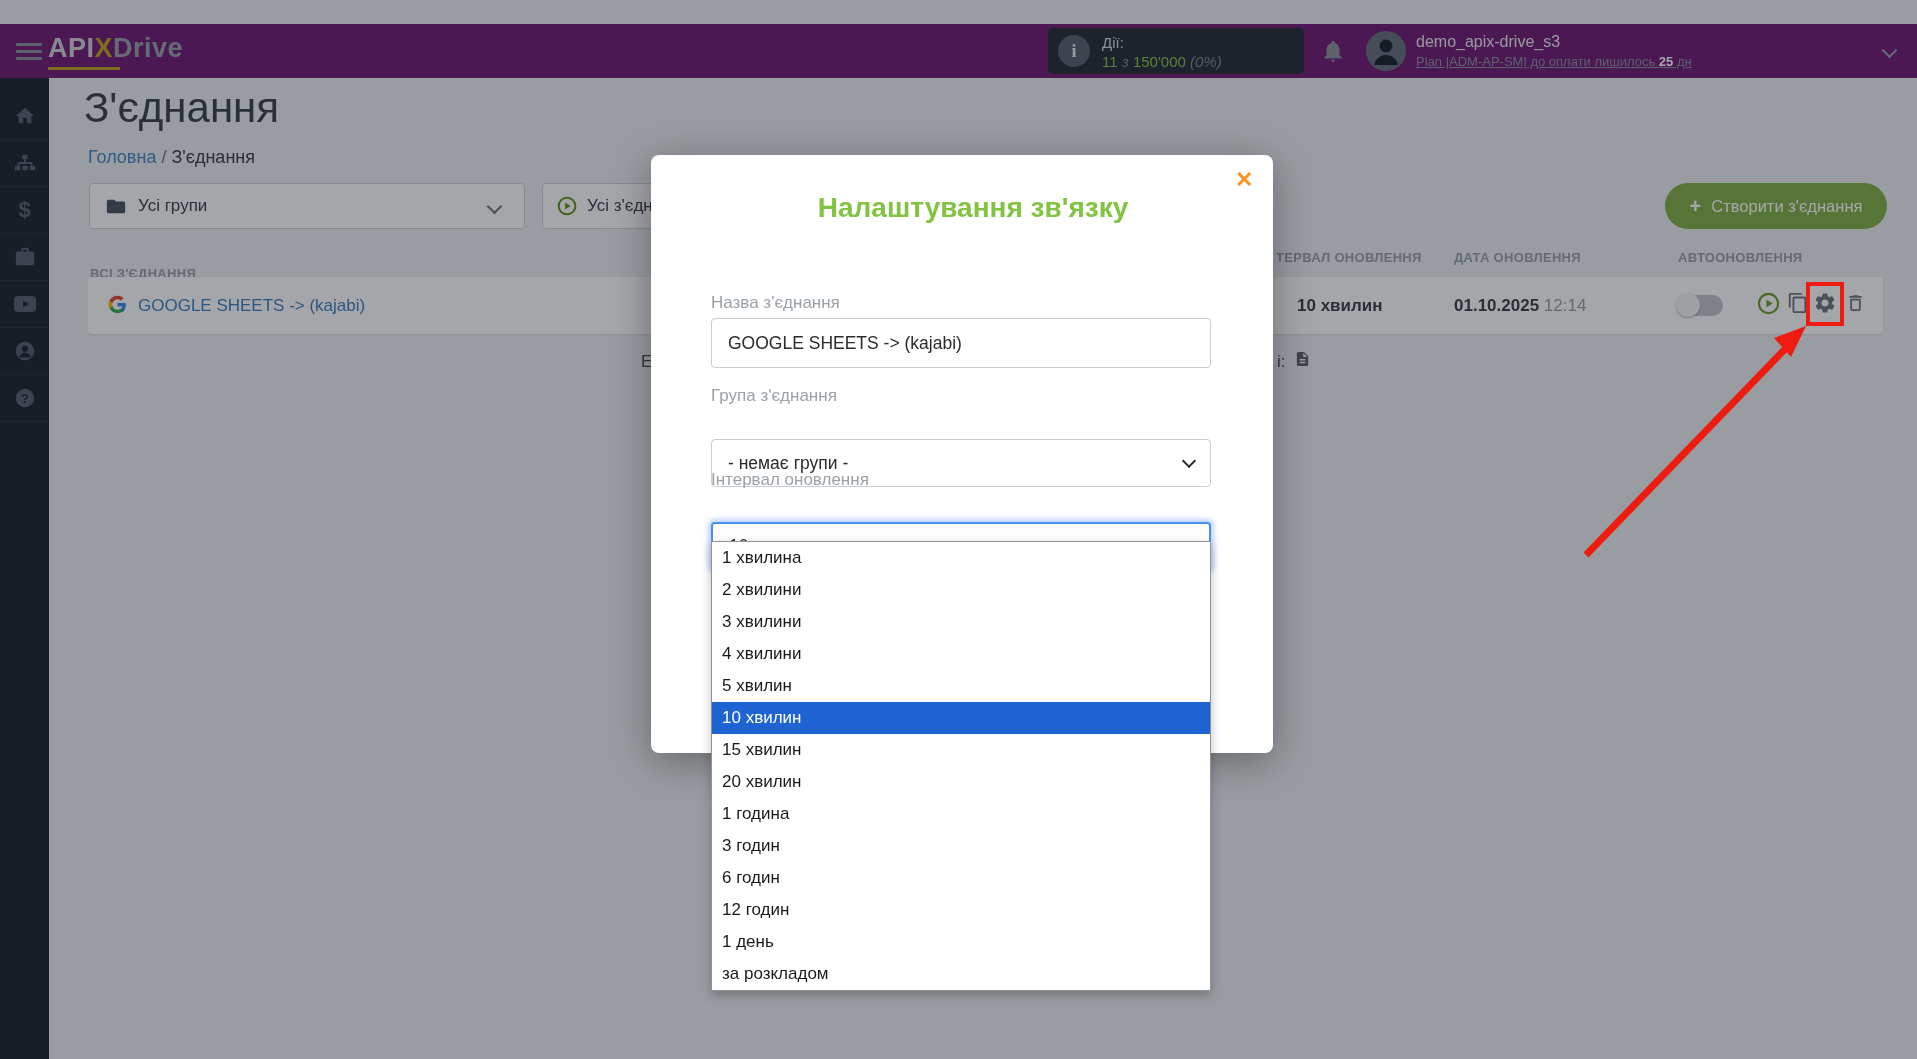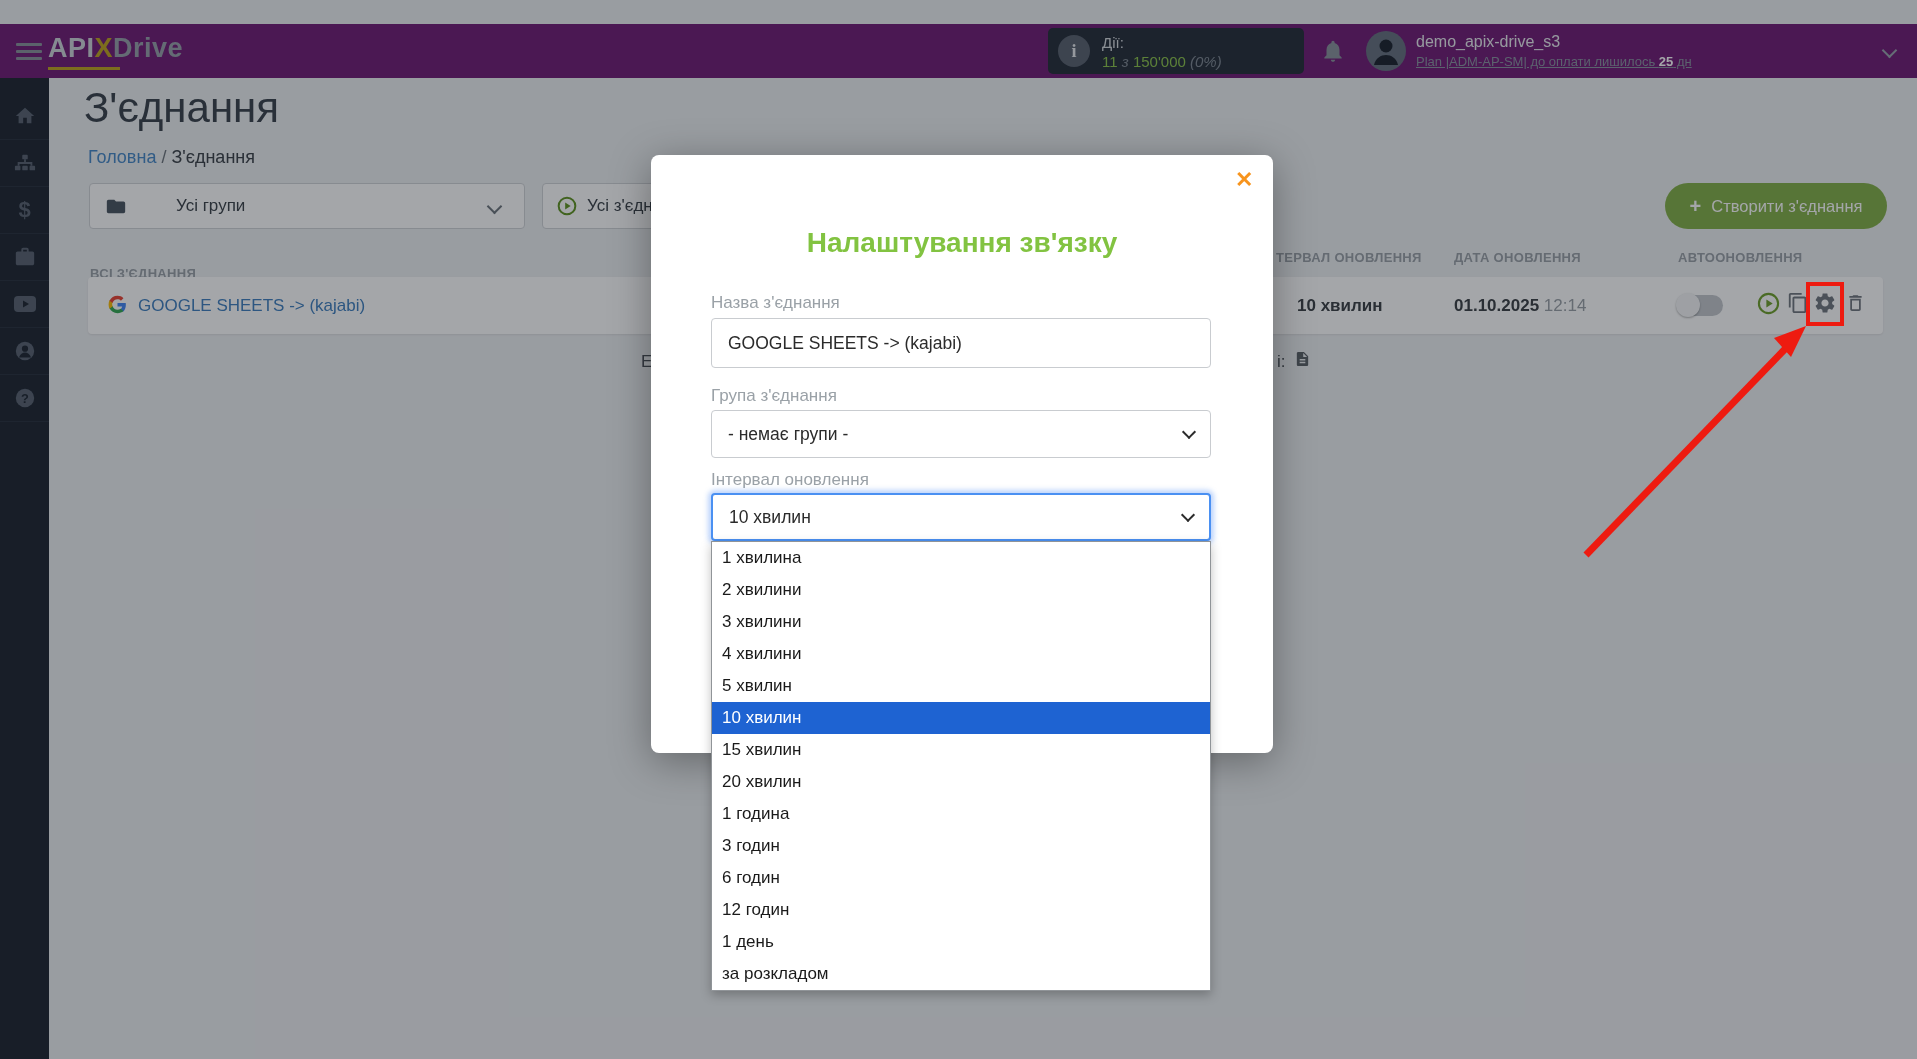--- a/index.html
+++ b/index.html
@@ -45,21 +45,21 @@
   .frag{font-size:17px;color:#4b5157;}
   
   #overlay{left:0;top:0;width:1917px;height:1059px;background:rgba(16,20,28,.38);z-index:40;}
   #modal{left:651px;top:155px;width:622px;height:598px;background:#fff;border-radius:8px;
     box-shadow:0 8px 40px rgba(0,0,0,.35);z-index:50;}
   .modal-close{font-size:22px;font-weight:700;color:#f7941d;line-height:22px;cursor:pointer;}
   .modal-title{width:622px;text-align:center;font-size:28px;font-weight:700;color:#82c341;}
   .mlabel{font-size:17px;color:#9aa1a7;}
   .minput{width:500px;height:50px;box-sizing:border-box;border:1px solid #c9ccd0;border-radius:4px;
     font-size:17.5px;color:#2b2b2b;padding:0 16px;display:flex;align-items:center;background:#fff;}
-  .mselect{justify-content:space-between;}
+  .mselect{justify-content:space-between;margin-top:29px;}
   .mselect .chev{border-color:#2b2b2b;width:8px;height:8px;}
   .focused{border:2px solid #4a90f2;box-shadow:0 0 5px 3px rgba(66,133,244,.35);}
   
   #dropdown{left:711px;top:541px;width:500px;background:#fff;border:1px solid #909498;
     box-sizing:border-box;z-index:60;box-shadow:0 4px 10px rgba(0,0,0,.25);}
   .opt{height:32px;line-height:32px;padding-left:10px;font-size:17px;color:#1a1a1a;}
   .opt.selected{background:#1e63d2;color:#ffffff;}
   
   #redbox{left:1806px;top:282px;width:38px;height:44px;border:4px solid #ee1b10;box-sizing:border-box;z-index:70;}
   #arrow{left:0;top:0;z-index:70;pointer-events:none;}
@@ -154,21 +154,21 @@
     </div>
   </div>
 
   <div class="abs h1" style="left:84px;top:84px;">З'єднання</div>
   <div class="abs crumb" style="left:88px;top:147px;">
     <span class="lnk">Головна</span>
     <span>/</span>
     <span class="cur">З'єднання</span>
   </div>
 
-  <div class="abs filter" style="left:89px;top:183px;width:436px;gap:38px;">
+  <div class="abs filter" style="left:89px;top:183px;width:436px;">
     <svg width="20" height="17" viewBox="0 0 24 20" fill="#4a5560" style="margin:0 12px 0 16px;">
         <path d="M10 2H3c-1.1 0-2 .9-2 2v12c0 1.1.9 2 2 2h18c1.1 0 2-.9 2-2V6c0-1.1-.9-2-2-2h-9l-2-2z"></path>
       </svg>
     <span>Усі групи</span>
     <span class="chev" style="position:absolute;right:24px;top:17px;"></span>
   </div>
   <div class="abs filter" style="left:542px;top:183px;width:230px;overflow:hidden;">
     <svg width="20" height="20" viewBox="0 0 24 24" style="margin:0 10px 0 14px;">
         <circle cx="12" cy="12" r="10" fill="none" stroke="#5f9321" stroke-width="2.4"></circle>
         <path d="M9.8 7.8v8.4l6.6-4.2z" fill="#5f9321"></path>
@@ -220,21 +220,21 @@
   <div class="abs frag" style="left:641px;top:352px;">Е</div>
   <div class="abs frag" style="left:1277px;top:352px;">і:</div>
   <svg class="abs" style="left:1294px;top:349px;" width="17" height="20" viewBox="0 0 24 24" fill="#5b6167">
       <path d="M14 2H6c-1.1 0-2 .9-2 2v16c0 1.1.9 2 2 2h12c1.1 0 2-.9 2-2V8l-6-6zm2 16H8v-2h8v2zm0-4H8v-2h8v2zm-3-5V3.5L18.5 9H13z"></path>
     </svg>
 
   <div class="abs" id="overlay"></div>
 
   <div class="abs" id="modal">
     <div class="abs modal-close" style="left:584px;top:14px;">✕</div>
-    <div class="abs modal-title" style="left:0;top:72px;">Налаштування зв'язку</div>
+    <div class="abs modal-title" style="left:0;top:37px;padding-left:11px;">Налаштування зв'язку</div>
 
     <div class="abs mlabel" style="left:60px;top:138px;">Назва з'єднання</div>
     <div class="abs minput" style="left:60px;top:163px;">GOOGLE SHEETS -&gt; (kajabi)</div>
 
     <div class="abs mlabel" style="left:60px;top:231px;">Група з'єднання</div>
     <div class="abs minput mselect" style="left:60px;top:255px;height:48px;">
       <span>- немає групи -</span>
       <span class="chev" style="margin-top:-4px;"></span>
     </div>
 

